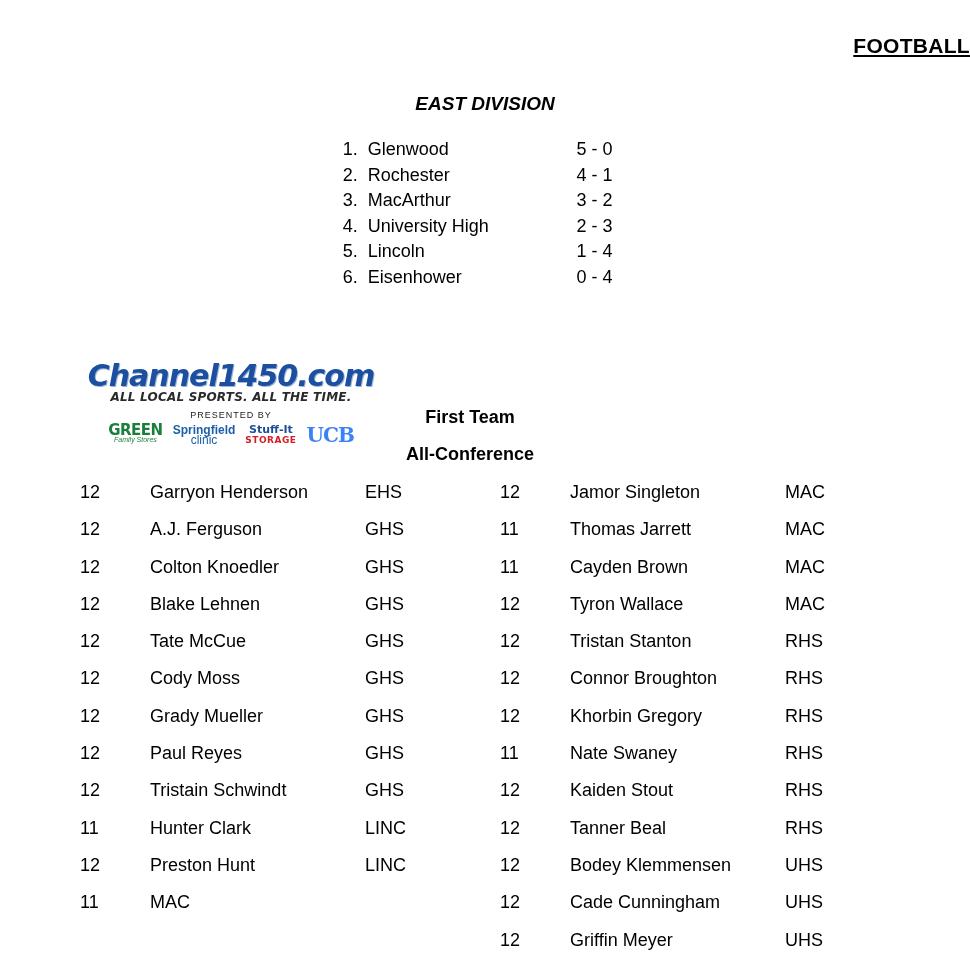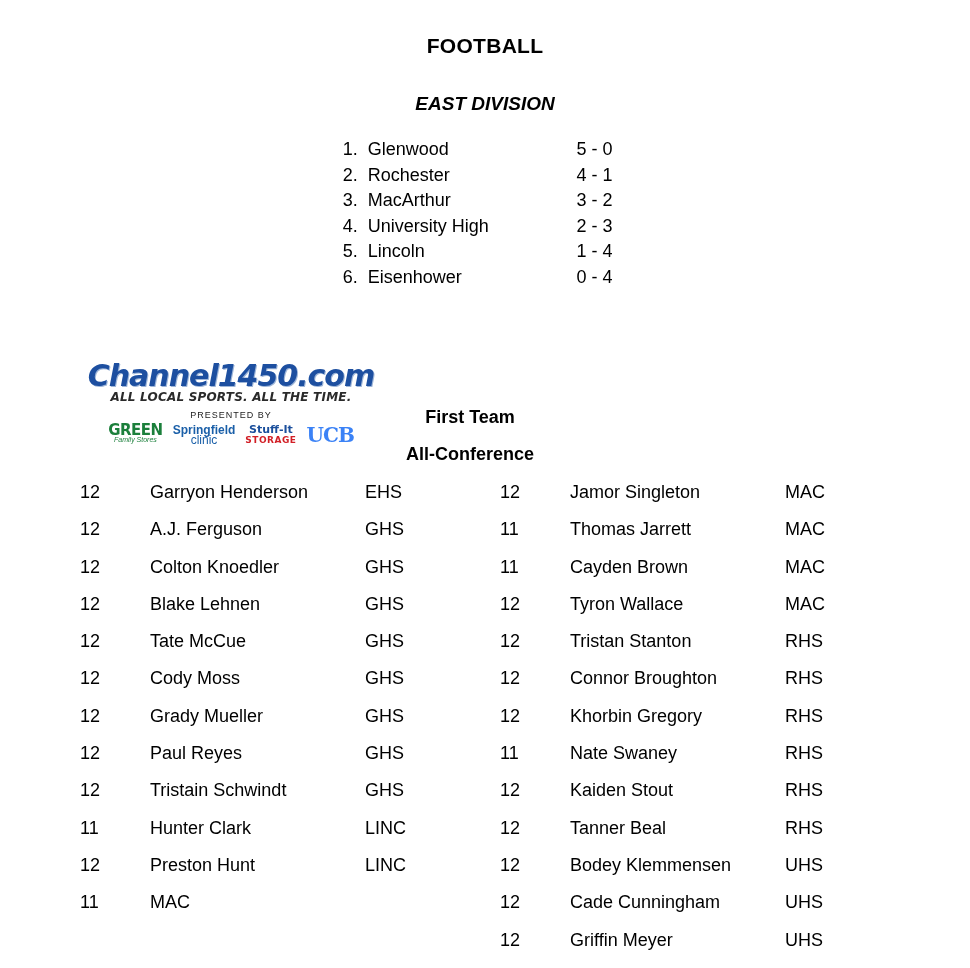--- a/index.html
+++ b/index.html
@@ -14,25 +14,26 @@
     color: #000000;
     position: relative;
     overflow: hidden;
   }
   .page {
     position: relative;
     width: 970px;
     height: 968px;
   }
   .title {
-    text-align: center;
+    text-align: right;
     font-size: 21px;
     font-weight: bold;
     margin-top: 34px;
     letter-spacing: 0.3px;
+    text-decoration: underline;
   }
   .division {
     text-align: center;
     font-size: 19px;
     font-weight: bold;
     font-style: italic;
     margin-top: 35px;
   }
   .subtitle {
     text-align: center;

